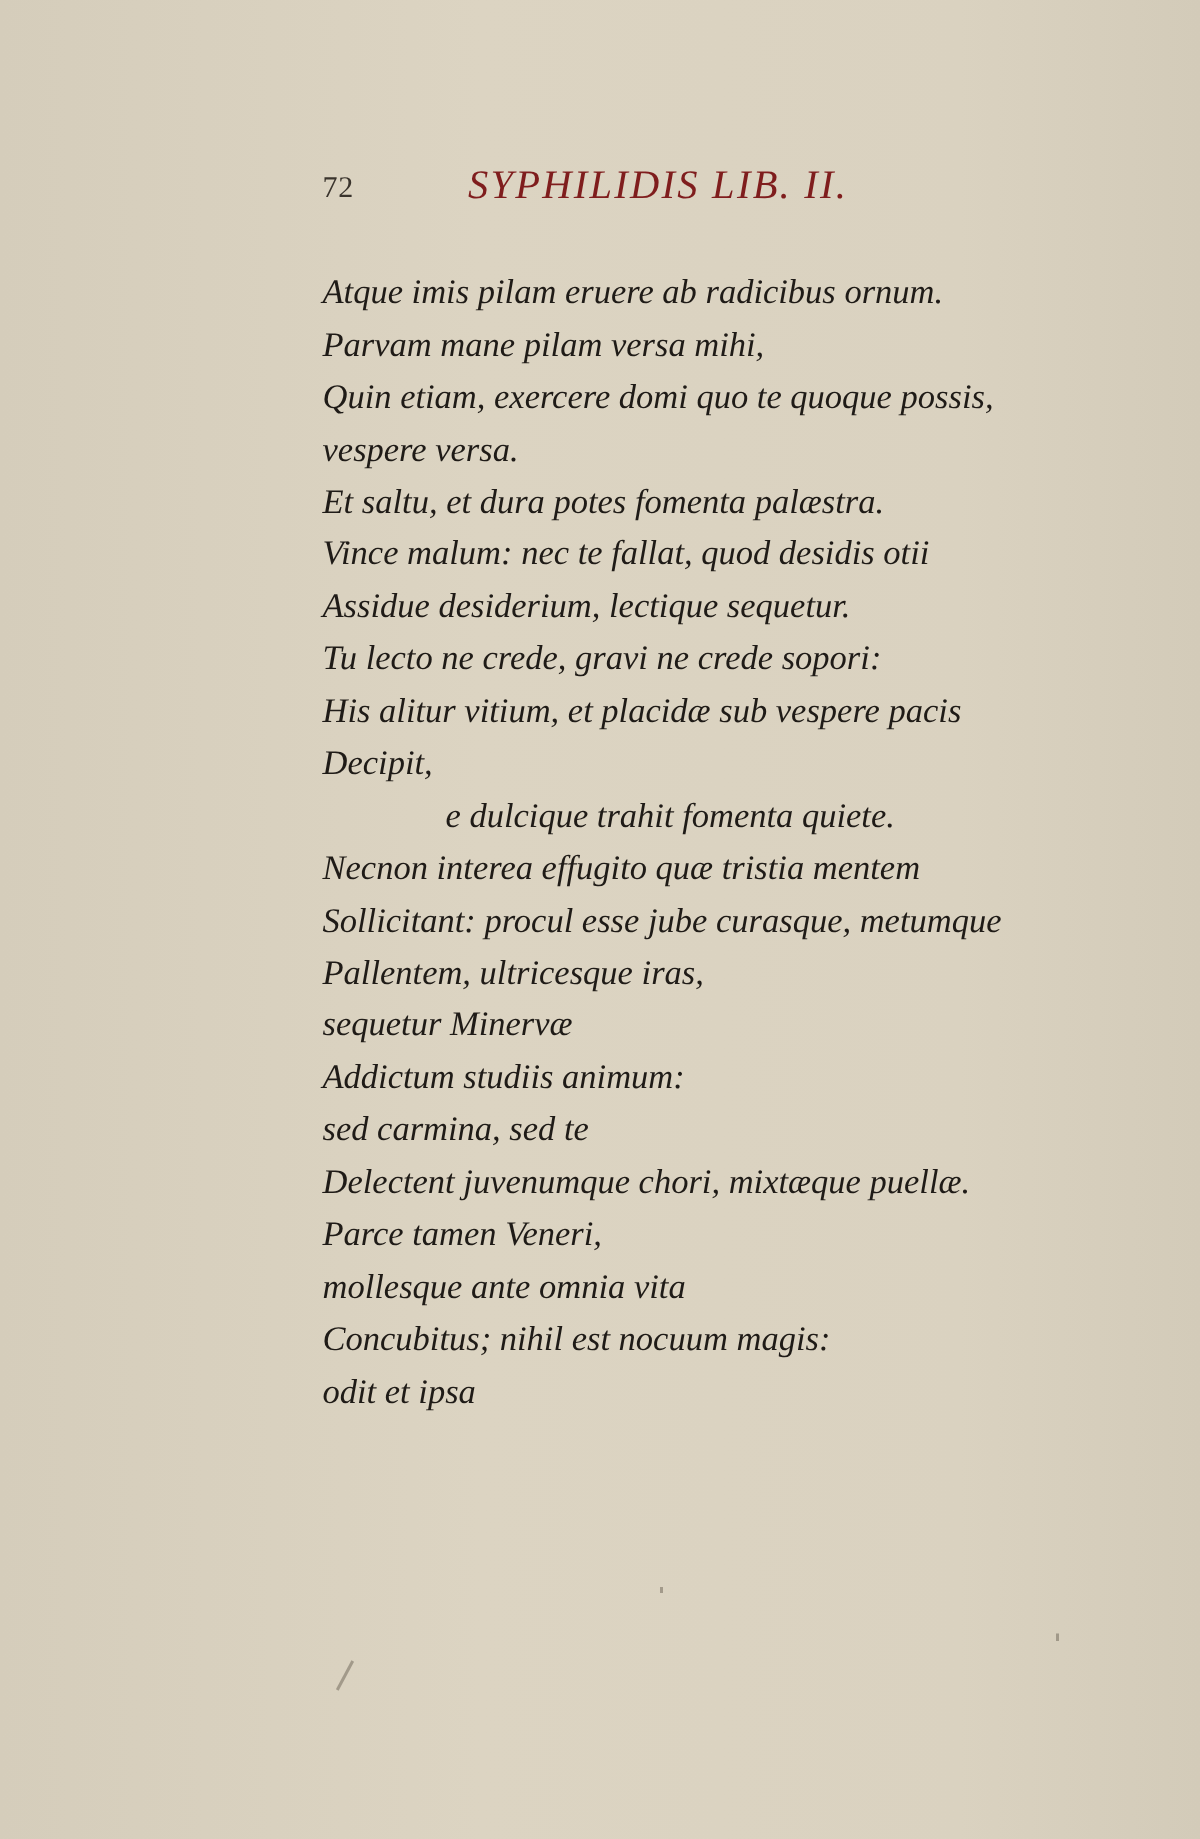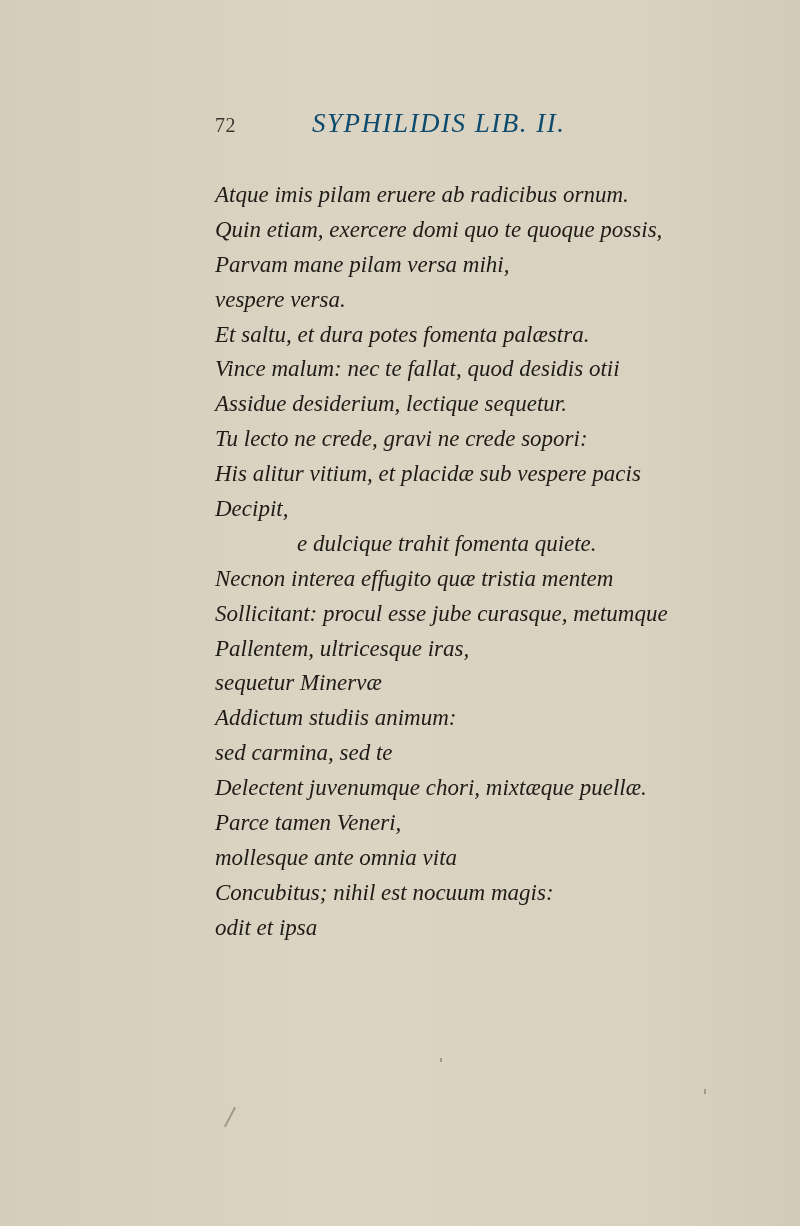--- a/index.html
+++ b/index.html
@@ -36,21 +36,21 @@
       color: #3a342d;
       letter-spacing: 0.5px;
     }
     .running-head {
       position: absolute;
       left: 97px;
       top: 0;
       font-size: 27px;
       font-style: italic;
       letter-spacing: 1.5px;
-      color: #0c4a6e;
+      color: #7f1d1d;
     }
     .verse {
       position: absolute;
       left: 215px;
       top: 178px;
       width: 520px;
     }
     .line {
       height: 34.9px;
       line-height: 34.9px;
@@ -74,22 +74,22 @@
 <body>
 
 <div class="page">
   <div class="header">
     <span class="page-number">72</span>
     <span class="running-head">SYPHILIDIS LIB. II.</span>
   </div>
 
   <div class="verse">
     <div class="line">Atque imis pilam eruere ab radicibus ornum.</div>
+    <div class="line">Parvam mane pilam versa mihi,</div>
     <div class="line">Quin etiam, exercere domi quo te quoque possis,</div>
-    <div class="line">Parvam mane pilam versa mihi,</div>
     <div class="line right" style="padding-right:8px">vespere versa.</div>
     <div class="line">Et saltu, et dura potes fomenta palæstra.</div>
     <div class="line">Vince malum: nec te fallat, quod desidis otii</div>
     <div class="line">Assidue desiderium, lectique sequetur.</div>
     <div class="line">Tu lecto ne crede, gravi ne crede sopori:</div>
     <div class="line">His alitur vitium, et placidæ sub vespere pacis</div>
     <div class="line">Decipit,</div>
     <div class="line indent">e dulcique trahit fomenta quiete.</div>
     <div class="line">Necnon interea effugito quæ tristia mentem</div>
     <div class="line">Sollicitant: procul esse jube curasque, metumque</div>

